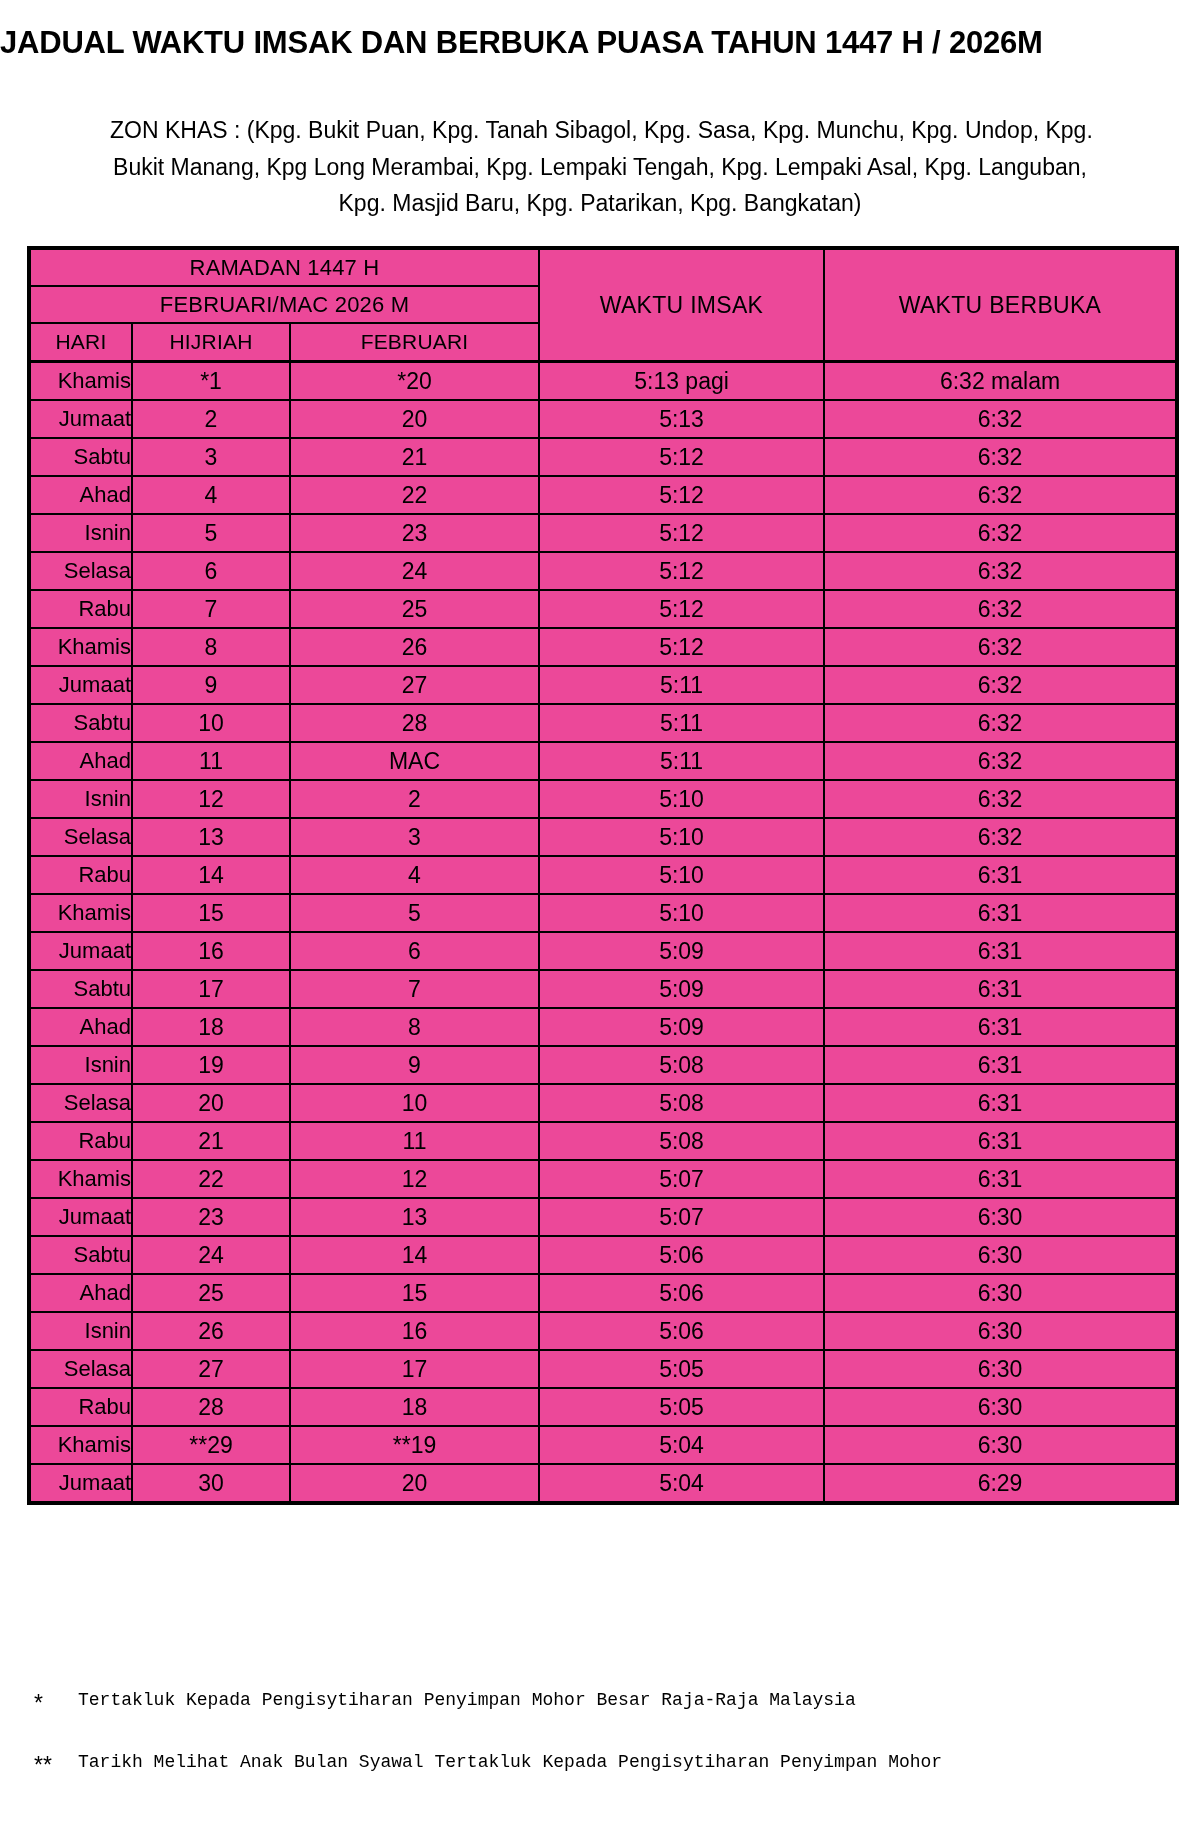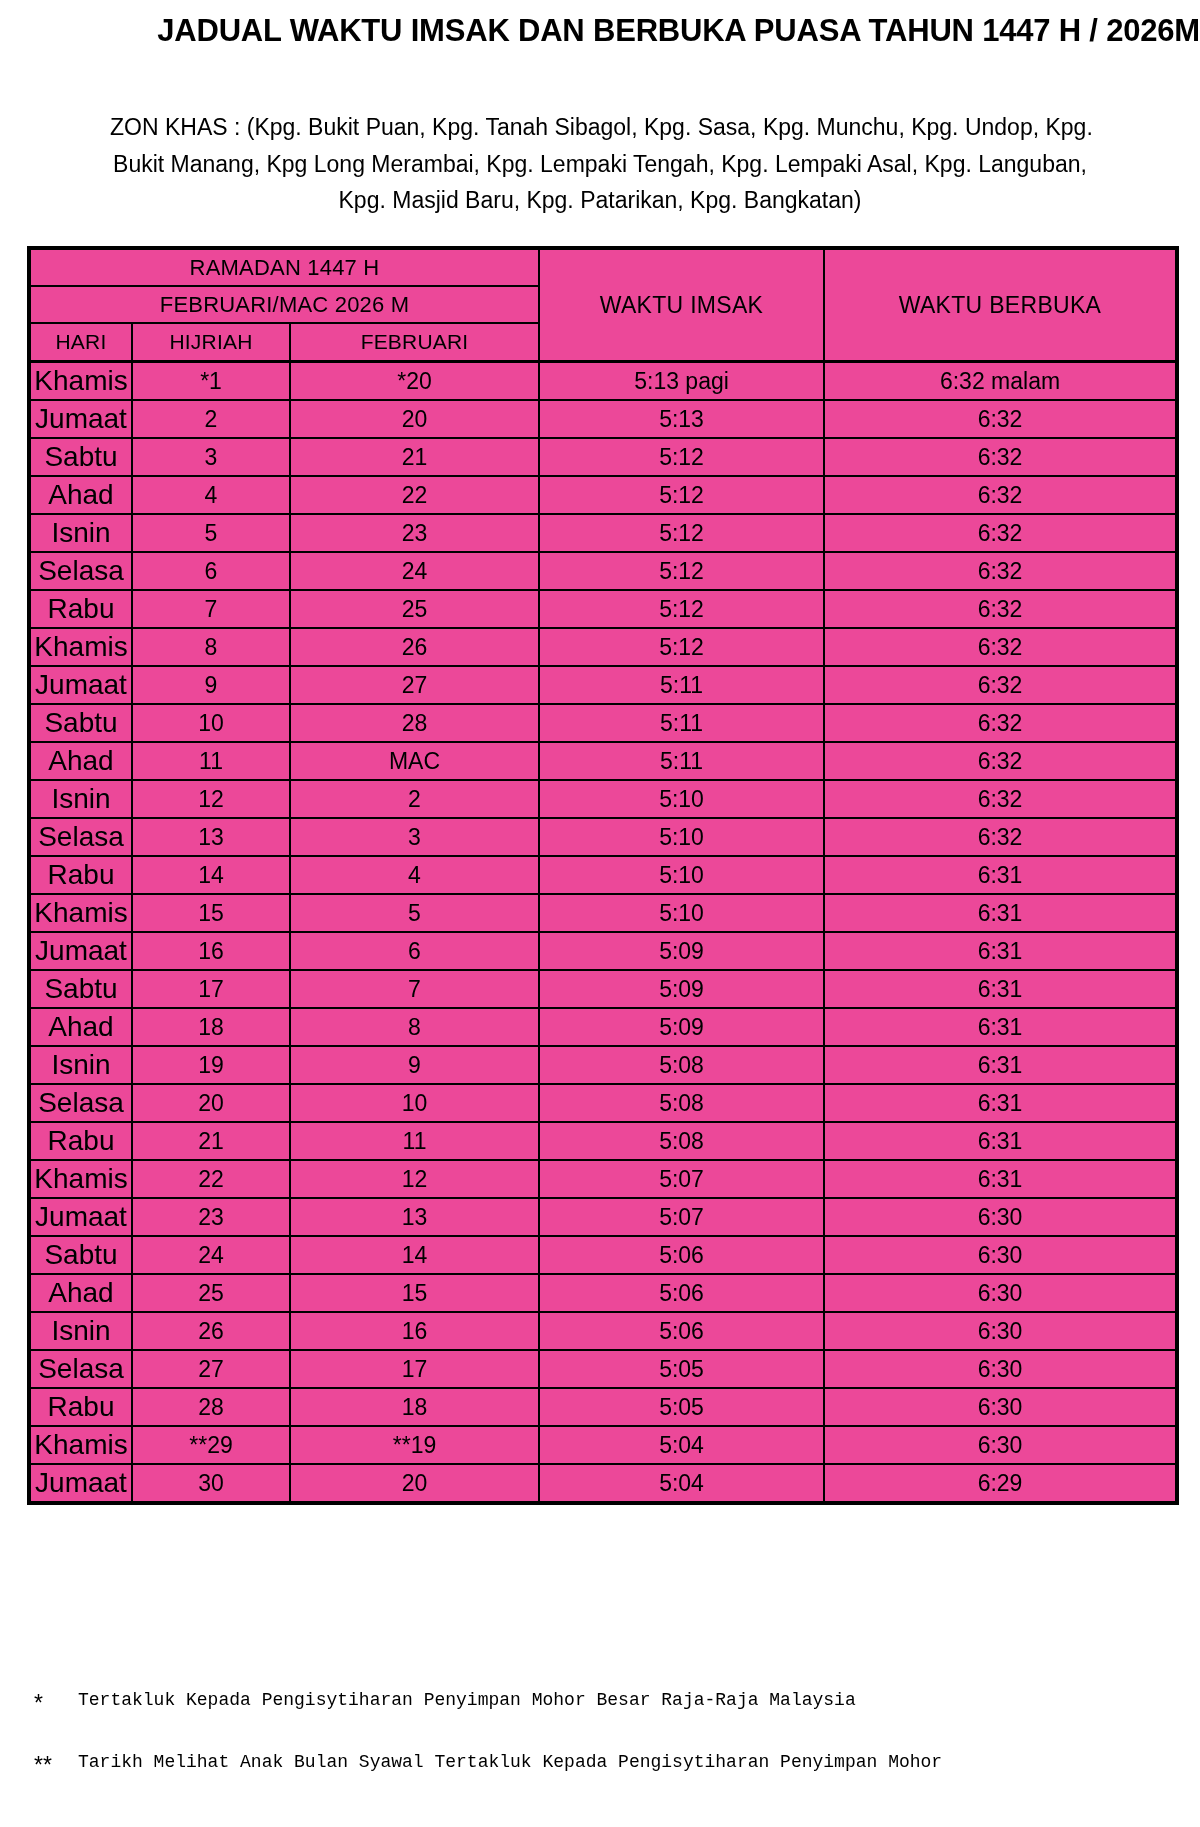--- a/index.html
+++ b/index.html
@@ -18,34 +18,34 @@
   .page {
     width: 1200px;
     height: 1827px;
     box-sizing: border-box;
     padding: 0;
     position: relative;
   }
 
   
   .title-block {
-    padding-top: 10px;
-    text-align: right;
+    padding-top: 22px;
+    text-align: left;
   }
   .title-line {
     font-size: 31px;
     font-weight: bold;
     line-height: 1.33;
     letter-spacing: -0.2px;
     white-space: nowrap;
   }
 
   
   .zone-block {
-    margin: 16px auto;
+    margin: 7px auto;
     padding-top: 42px;
     width: 980px;
     text-align: center;
   }
   .zone-line {
     font-size: 23px;
     line-height: 1.58;
     white-space: nowrap;
   }
 
@@ -97,21 +97,21 @@
   .hdr-big {
     font-size: 23px;
     font-weight: bold;
     letter-spacing: 0.3px;
   }
   td.data {
     font-size: 23px;
     height: 36px;
     line-height: 36px;
   }
-  td.data.hari { font-size: 28px; }
+  td.data.hari { font-size: 22px; text-align: right; }
 
   
   tr.first-data td { border-top: 3px solid #000; }
 
   
   td.sep-left, th.sep-left { border-left: 3px solid #000; }
 
   
   .notes {
     position: absolute;

